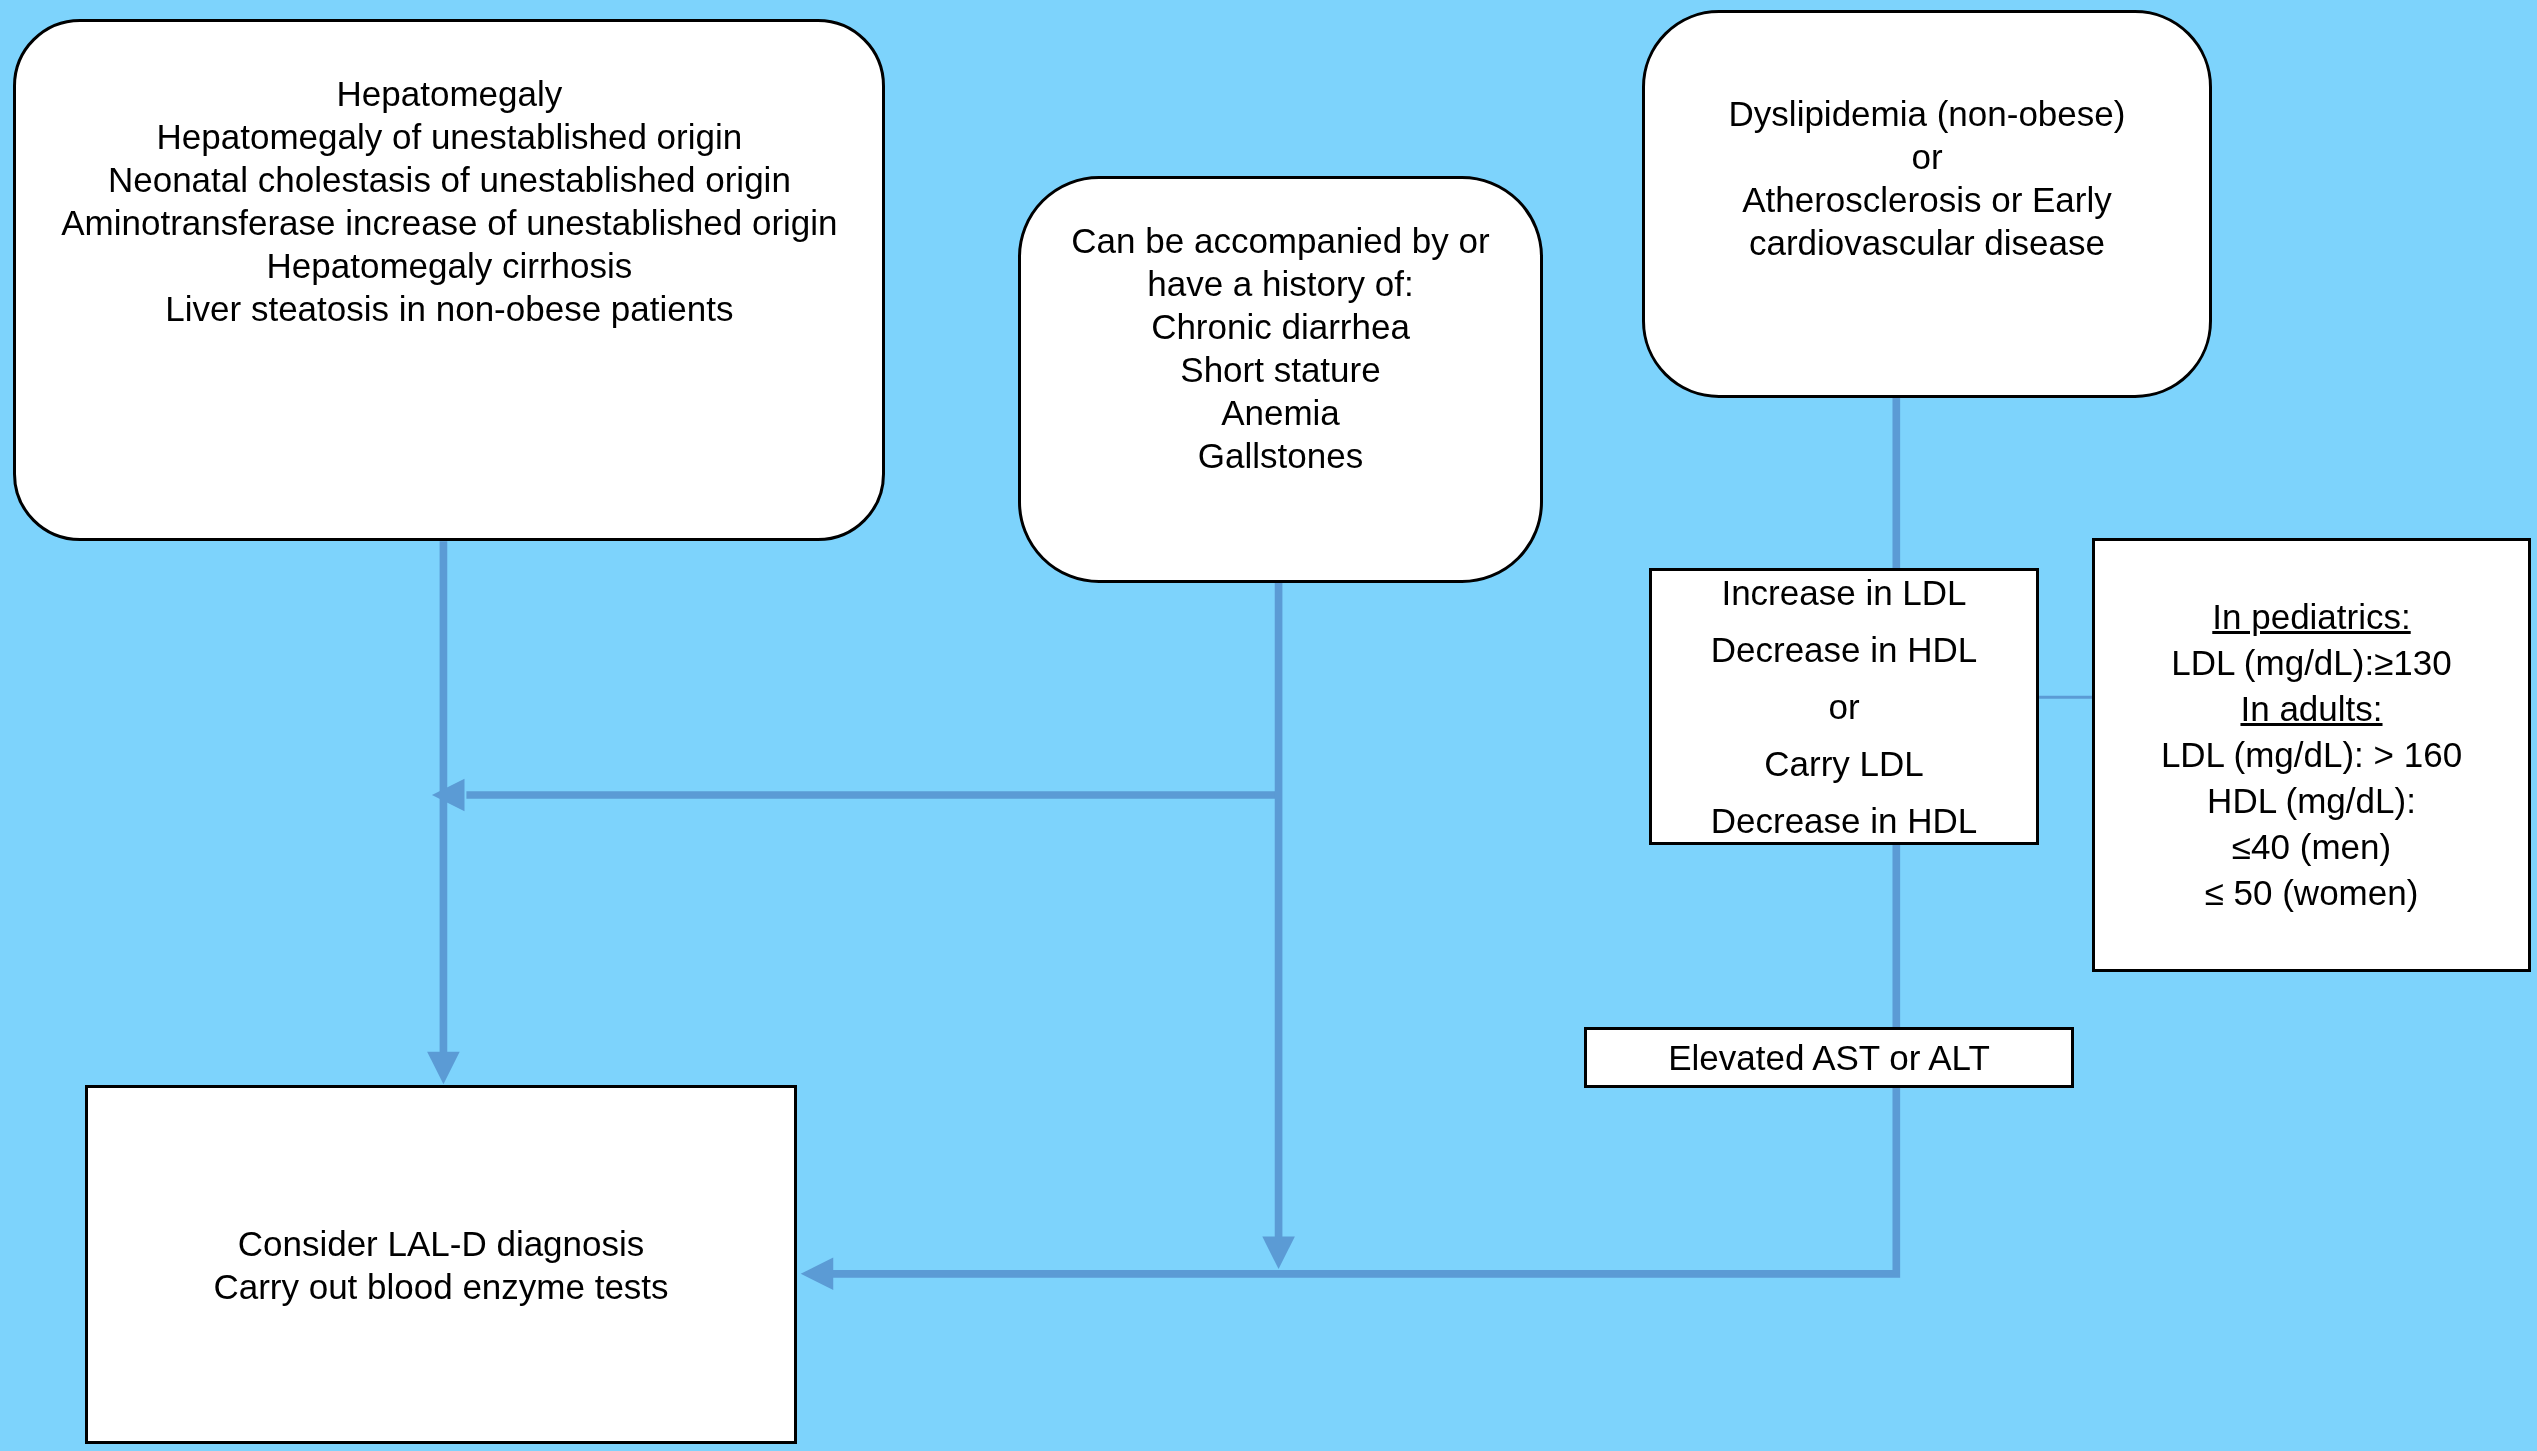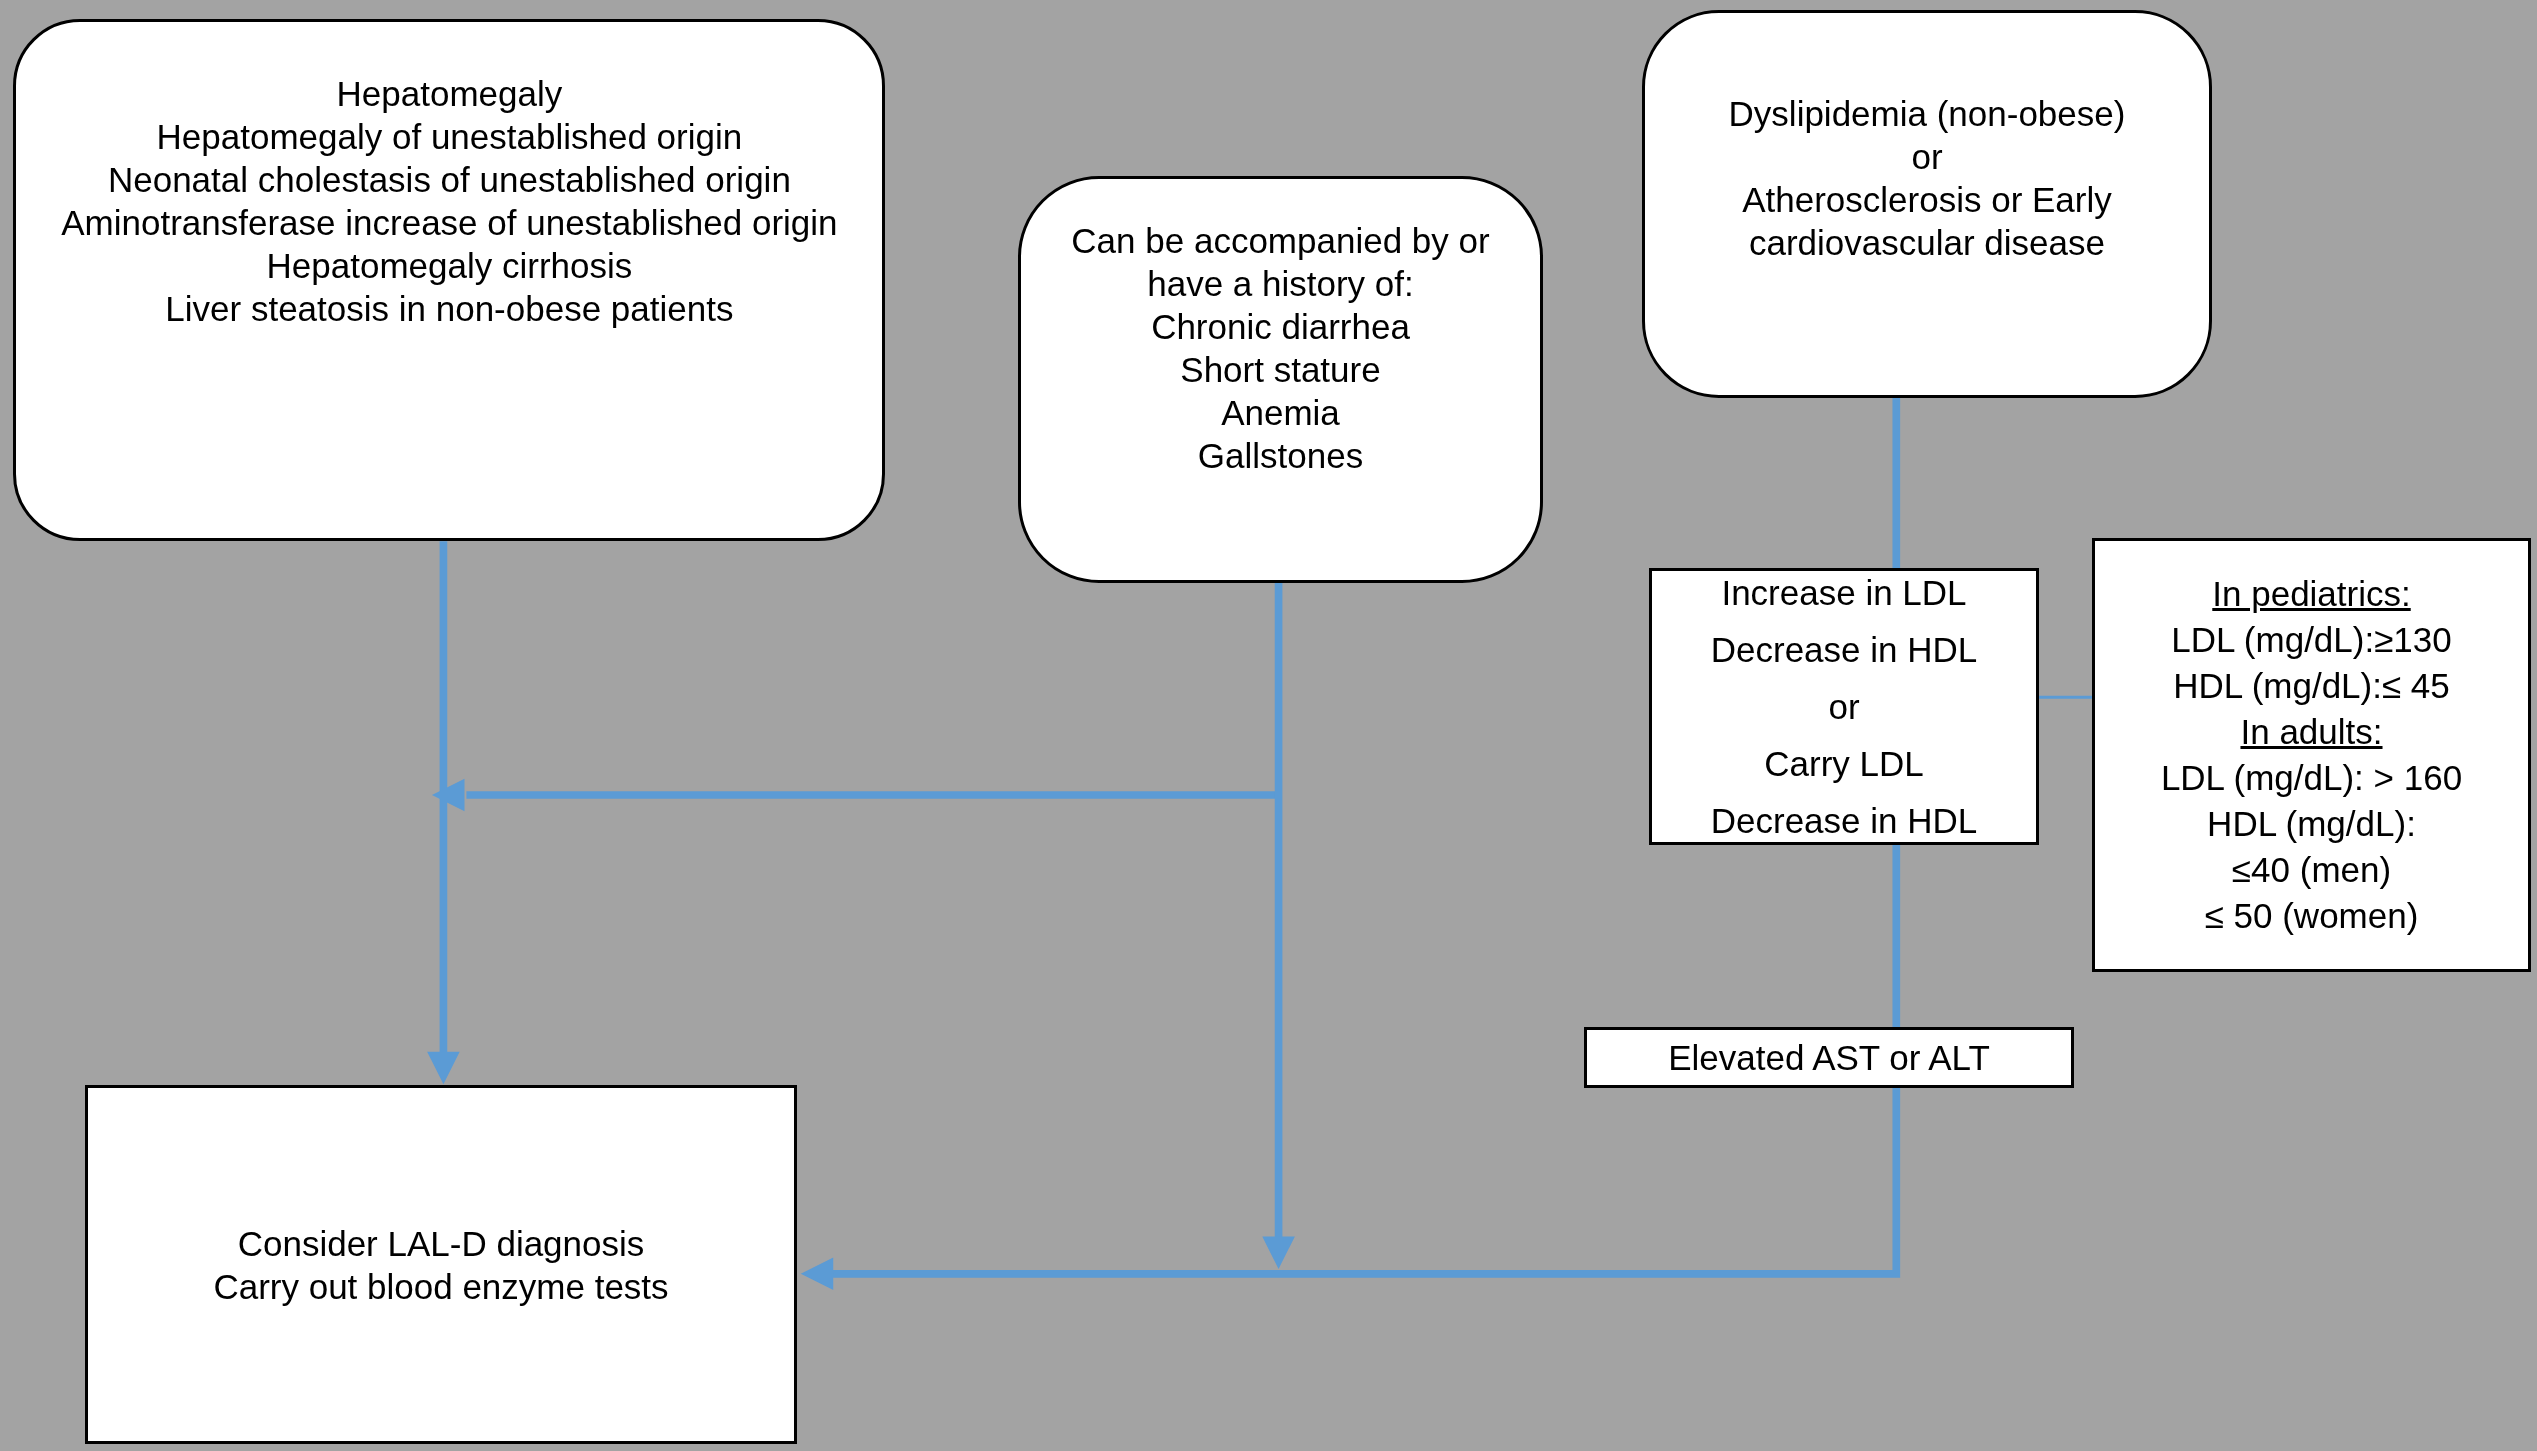--- a/index.html
+++ b/index.html
@@ -1,20 +1,20 @@
 <!DOCTYPE html>
 <html><head>
 <meta charset="utf-8">
 <style>
   html, body { margin: 0; padding: 0; background: #ffffff; }
   #canvas {
     position: relative;
     width: 2538px;
     height: 1452px;
-    background: #a3a3a3;
+    background: #7dd3fc;
     font-family: "Liberation Sans", sans-serif;
     color: #000000;
     overflow: hidden;
   }
   #arrow-layer {
     position: absolute;
     left: 0; top: 0;
     width: 2538px; height: 1452px;
     z-index: 1;
   }
@@ -113,21 +113,20 @@
     <div class="line">Increase in LDL</div>
     <div class="line">Decrease in HDL</div>
     <div class="line">or</div>
     <div class="line">Carry LDL</div>
     <div class="line">Decrease in HDL</div>
   </div>
 
   <div class="box" id="box-lipid-thresholds">
     <div class="line underlined">In pediatrics:</div>
     <div class="line">LDL (mg/dL):≥130</div>
-    <div class="line">HDL (mg/dL):≤ 45</div>
     <div class="line underlined">In adults:</div>
     <div class="line">LDL (mg/dL): &gt; 160</div>
     <div class="line">HDL (mg/dL):</div>
     <div class="line">≤40 (men)</div>
     <div class="line">≤ 50 (women)</div>
   </div>
 
   <div class="box" id="box-elevated-enzymes">
     <div class="line">Elevated AST or ALT</div>
   </div>

